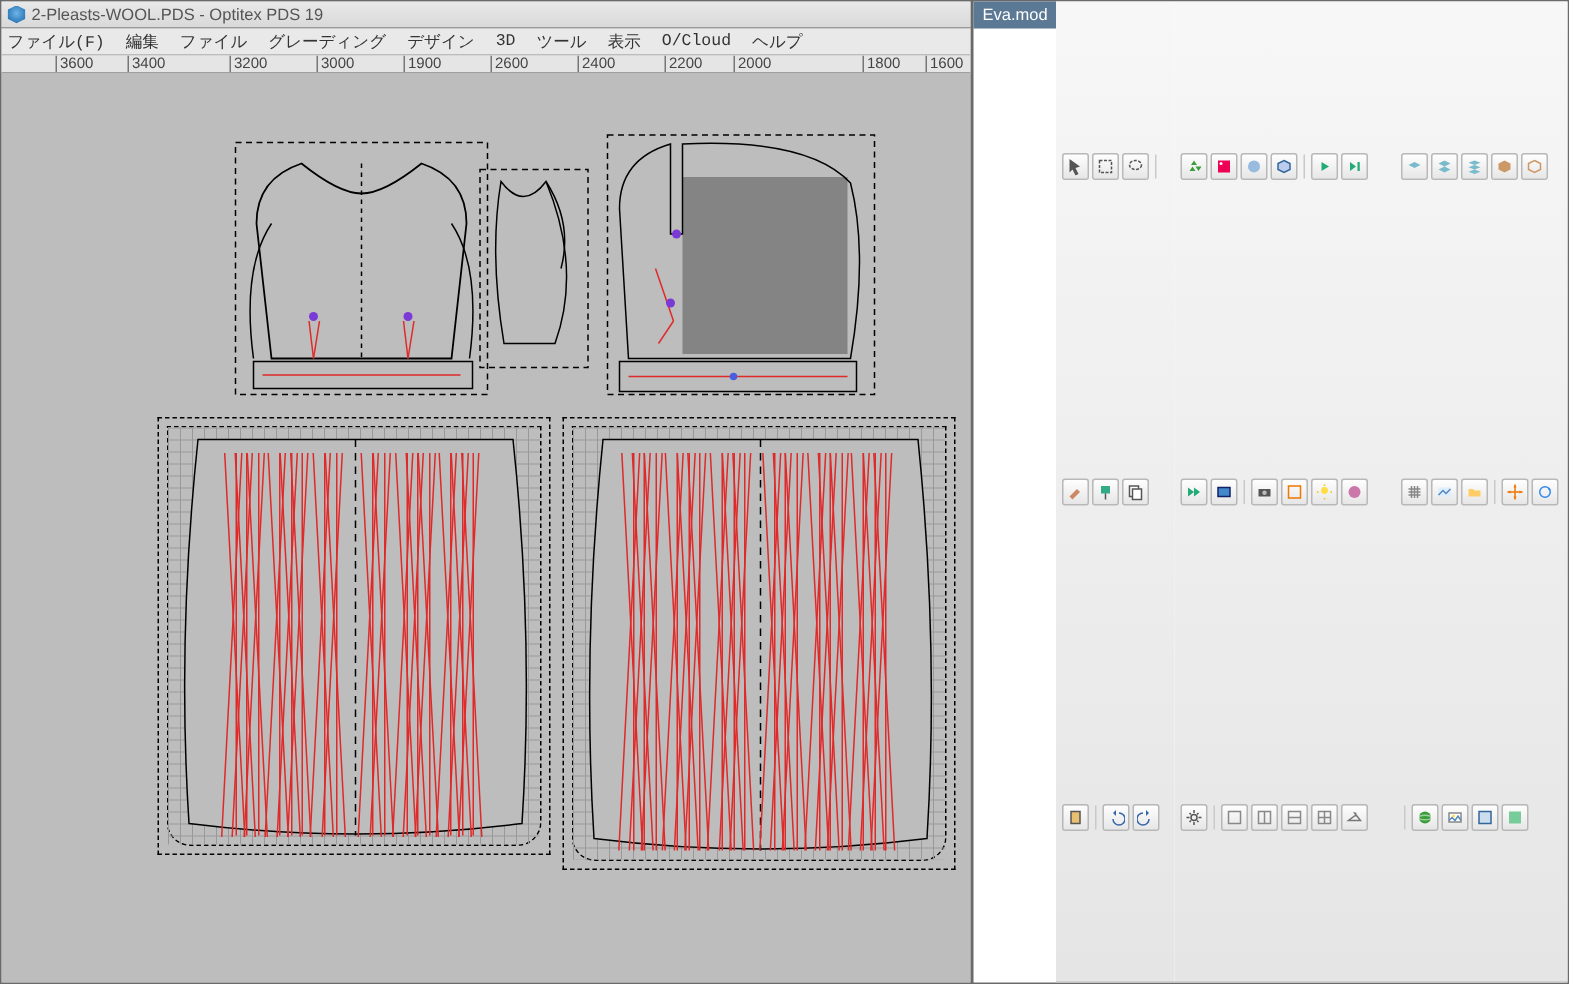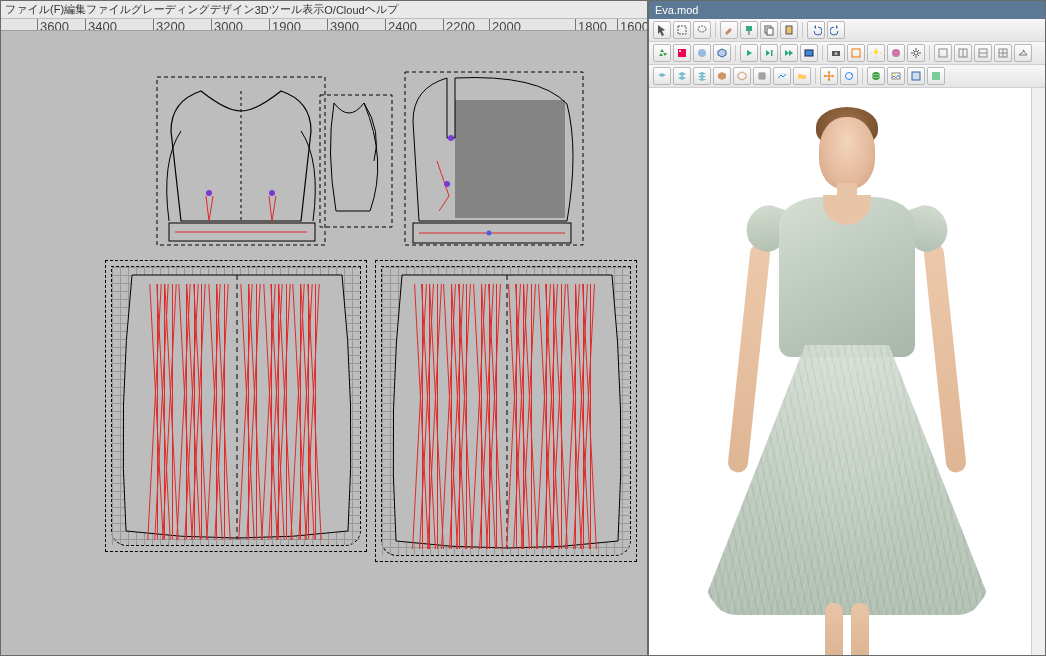--- a/index.html
+++ b/index.html
@@ -22,21 +22,21 @@
   background: #bfbfbf;
   border: 1px solid #6a6a6a;
   display: flex;
   flex-direction: column;
 }
 .right-pane {
   width: 398px;
   height: 656px;
   background: #fff;
   display: flex;
-  flex-direction: column;
+  flex-direction: row;
   border: 1px solid #6a6a6a;
 }
 .title-bar {
   height: 18px;
   background: linear-gradient(#e9e9e9,#d9d9d9);
   border-bottom: 1px solid #9a9a9a;
   display: flex;
   align-items: center;
   padding: 0 4px;
   gap: 4px;
@@ -48,31 +48,33 @@
   background: radial-gradient(circle at 50% 40%, #6db4e6 0%, #2c78b8 70%);
   clip-path: polygon(50% 0,100% 25%,100% 75%,50% 100%,0 75%,0 25%);
 }
 .menu-bar {
   height: 18px;
   background: #e9e9e9;
   border-bottom: 1px solid #bcbcbc;
   display: flex;
   align-items: center;
   padding-left: 4px;
+  gap: 14px;
   font-size: 11px;
   color: #333;
+  font-family: Liberation Mono, monospace;
 }
 .menu-bar span { cursor: default; }
 .ruler {
   height: 12px;
   background: #e5e5e5;
   border-bottom: 1px solid #a0a0a0;
   position: relative;
   overflow: hidden;
-  font-size: 13px;
+  font-size: 10px;
   color: #444;
 }
 .ruler .tick {
   position: absolute; top: 0; height: 12px;
   border-left: 1px solid #777;
   padding-left: 2px;
 }
 .canvas {
   flex: 1;
   background: #bdbdbd;
@@ -221,39 +223,43 @@
   position:absolute; right:0; top:0; bottom:0; width:14px;
   background:#efefef; border-left:1px solid #d0d0d0;
 }
 </style>
 </head>
 <body>
 
 <div class="app">
 
   <div class="left-pane">
+    <div class="title-bar">
+      <div class="icon-hex"></div>
+      <span>2-Pleasts-WOOL.PDS - Optitex PDS 19</span>
+    </div>
     <div class="menu-bar">
       <span>ファイル(F)</span>
       <span>編集</span>
       <span>ファイル</span>
       <span>グレーディング</span>
       <span>デザイン</span>
       <span>3D</span>
       <span>ツール</span>
       <span>表示</span>
       <span>O/Cloud</span>
       <span>ヘルプ</span>
     </div>
     <div class="ruler">
       <span class="tick" style="left:36px">3600</span>
       <span class="tick" style="left:84px">3400</span>
       <span class="tick" style="left:152px">3200</span>
       <span class="tick" style="left:210px">3000</span>
       <span class="tick" style="left:268px">1900</span>
-      <span class="tick" style="left:326px">3900</span>
+      <span class="tick" style="left:326px">2600</span>
       <span class="tick" style="left:384px">2400</span>
       <span class="tick" style="left:442px">2200</span>
       <span class="tick" style="left:488px">2000</span>
       <span class="tick" style="left:574px">1800</span>
       <span class="tick" style="left:616px">1600</span>
     </div>
 
     <div class="canvas">
 
       <svg class="bodice-svg" style="left:150px; top:40px" width="180" height="180">

